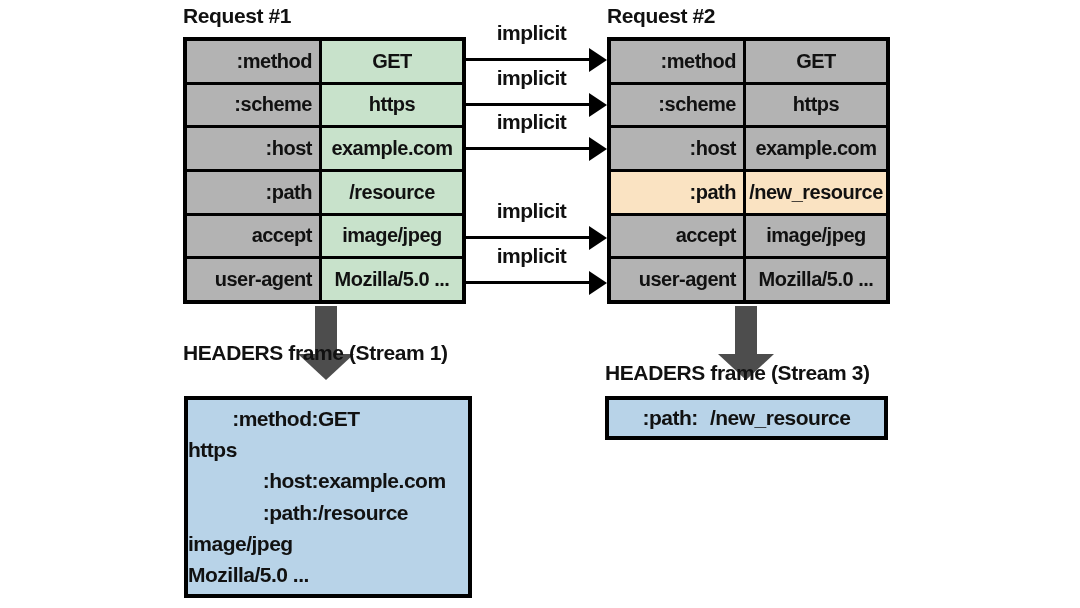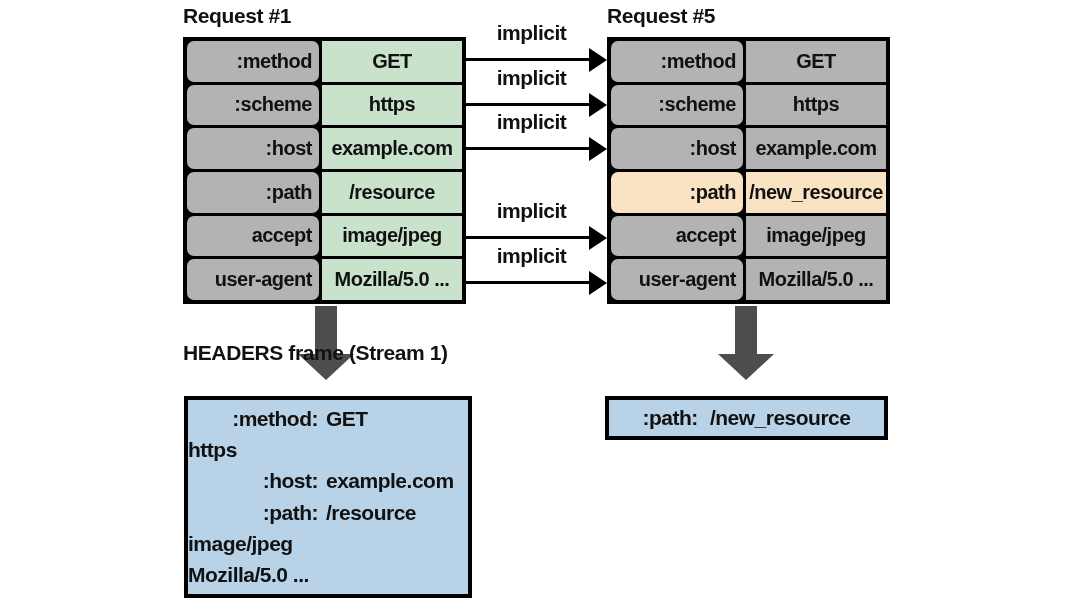--- a/index.html
+++ b/index.html
@@ -40,21 +40,21 @@
   .cell {
     display: flex;
     align-items: center;
     font-size: 20px;
     font-weight: bold;
     letter-spacing: -0.5px;
     white-space: nowrap;
     overflow: hidden;
     background: var(--gray, #b3b3b3);
   }
-  .cell.name { justify-content: flex-end; padding-right: 7px; border-radius: 7px; }
+  .cell.name { justify-content: flex-end; padding-right: 7px; }
   .cell.value { justify-content: center; padding: 0 1px; }
   .t-left .cell.value { background: var(--green, #c8e2cb); }
   .t-right .cell.value { background: var(--gray, #b3b3b3); }
   .hdr-row.highlight .cell { background: var(--orange, #fae3c2) !important; }
   
   .arrow {
     position: absolute;
     left: 466px;
     width: 141px;
     height: 24px;
@@ -107,21 +107,21 @@
   .frame-box.multi {
     left: 184px; top: 396px;
     width: 288px; height: 202px;
     display: grid;
     grid-template-rows: repeat(6, 1fr);
     padding: 3px 6px 3px 0;
   }
   .frame-line {
     display: grid;
     grid-template-columns: 130px 1fr;
-    column-gap: 8px;
+    column-gap: 0;
     align-items: center;
     font-size: 21px;
     font-weight: bold;
     letter-spacing: -0.5px;
     white-space: nowrap;
   }
   .frame-line .k { text-align: right; }
   .frame-line .v { text-align: left; overflow: hidden; }
   .frame-box.single {
     left: 605px; top: 396px;
@@ -135,21 +135,21 @@
     letter-spacing: -0.5px;
     white-space: nowrap;
   }
 </style>
 </head>
 <body>
 
 <div class="canvas">
 
   <div class="title" style="left:183px; top:4px;">Request #1</div>
-  <div class="title" style="left:607px; top:4px;">Request #5</div>
+  <div class="title" style="left:607px; top:4px;">Request #2</div>
 
   <div class="hdr-table t-left" style="left:183px; top:37px;" id="req1-table">
       <div class="hdr-row">
         <div class="cell name">:method</div>
         <div class="cell value">GET</div>
       </div>
       <div class="hdr-row">
         <div class="cell name">:scheme</div>
         <div class="cell value">https</div>
       </div>
@@ -228,20 +228,21 @@
   <div class="down-arrow" style="left:298px; top:306px;">
     <div class="shaft"></div>
     <div class="head"></div>
   </div>
   <div class="down-arrow" style="left:718px; top:306px;">
     <div class="shaft"></div>
     <div class="head"></div>
   </div>
 
   <div class="title" style="left:183px; top:341px;">HEADERS frame (Stream 1)</div>
+  <div class="title" style="left:605px; top:361px;">HEADERS frame (Stream 3)</div>
 
   <div class="frame-box multi" id="frame1-box">
       <div class="frame-line">
         <span class="k">:method:</span>
         <span class="v">GET</span>
       </div>
       <div class="frame-line">
         <span class="v">https</span>
       </div>
       <div class="frame-line">

